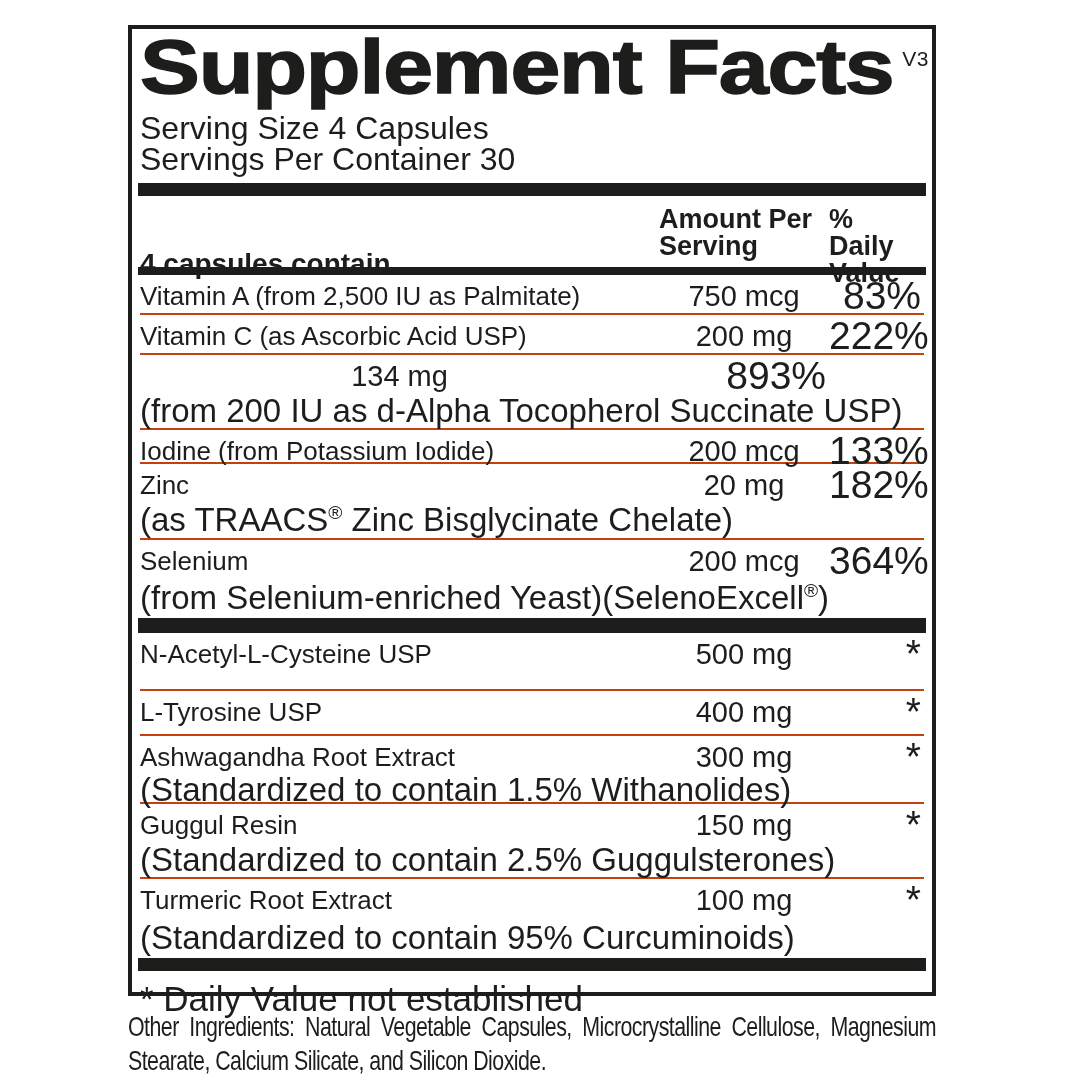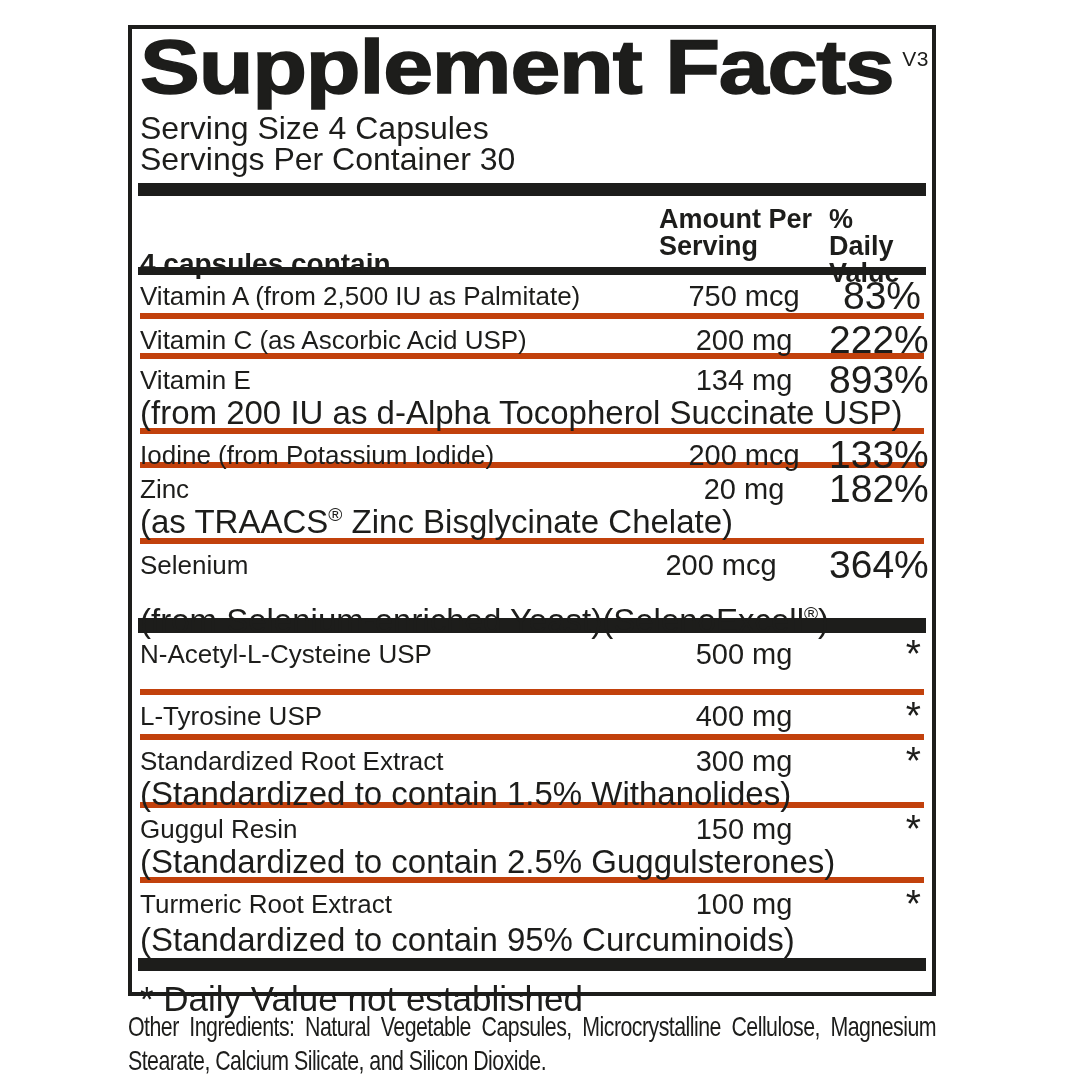--- a/index.html
+++ b/index.html
@@ -29,28 +29,28 @@
   .bar-bottom{height:13px;}
   .hdr-row{
     display:grid;grid-template-columns:1fr 170px 95px;height:71px;box-sizing:border-box;
   }
   .hdr-name{align-self:end;font-weight:bold;font-size:28px;line-height:30px;padding-bottom:8px;}
   .hdr-col{align-self:start;padding-top:10px;text-align:left;font-weight:bold;font-size:27px;line-height:27px;}
   .section .row{
     display:grid;grid-template-columns:1fr 170px 95px;grid-template-rows:auto auto;
     box-sizing:border-box;padding-top:5px;
   }
-  .section .row + .row{border-top:6px solid #c2410c;}
+  .section .row + .row{border-top:2px solid #c2410c;}
   .cell-name{font-size:26px;line-height:32px;}
   .cell-amt{font-size:29px;line-height:32px;text-align:center;white-space:nowrap;}
   .cell-dv{font-size:39px;line-height:32px;text-align:right;padding-right:3px;white-space:nowrap;}
   .cell-sub{grid-column:1 / -1;font-size:33px;line-height:33px;}
   sup.reg{font-size:58%;line-height:0;vertical-align:super;}
   .h38{height:38px;}.h40{height:40px;}.h75{height:75px;}.h34{height:34px;}
-  .h76{height:76px;}.h80{height:80px;gap:23px;}.h39{height:56px;}.h45{height:45px;}
+  .h76{height:76px;}.h80{height:80px;}.h39{height:56px;}.h45{height:45px;}
   .h68{height:68px;}.h81{height:81px;}
   .footnote{font-size:35px;line-height:32px;padding-top:12px;}
   .other-ingredients{
     position:absolute;left:128px;top:1010px;width:1060px;
     transform:scaleX(0.7623);transform-origin:left top;
     font-size:28px;line-height:34px;letter-spacing:-0.7px;color:#1d1d1b;
   }
   .oi-line1{text-align:justify;text-align-last:justify;white-space:normal;}
   .oi-line2{text-align:left;}
 </style>
@@ -89,21 +89,20 @@
           <div class="cell-name">Vitamin A (from 2,500 IU as Palmitate)</div>
           <div class="cell-amt">750 mcg</div>
           <div class="cell-dv">83%</div>
         </div>
         <div class="row h40">
           <div class="cell-name">Vitamin C (as Ascorbic Acid USP)</div>
           <div class="cell-amt">200 mg</div>
           <div class="cell-dv">222%</div>
         </div>
         <div class="row h75">
-          <div class="cell-name">Vitamin E</div>
           <div class="cell-amt">134 mg</div>
           <div class="cell-dv">893%</div>
           <div class="cell-sub">(from 200 IU as d-Alpha Tocopherol Succinate USP)</div>
         </div>
         <div class="row h34">
           <div class="cell-name">Iodine (from Potassium Iodide)</div>
           <div class="cell-amt">200 mcg</div>
           <div class="cell-dv">133%</div>
         </div>
         <div class="row h76">
@@ -127,21 +126,21 @@
           <div class="cell-name">N-Acetyl-L-Cysteine USP</div>
           <div class="cell-amt">500 mg</div>
           <div class="cell-dv">*</div>
         </div>
         <div class="row h45">
           <div class="cell-name">L-Tyrosine USP</div>
           <div class="cell-amt">400 mg</div>
           <div class="cell-dv">*</div>
         </div>
         <div class="row h68">
-          <div class="cell-name">Standardized Root Extract</div>
+          <div class="cell-name">Ashwagandha Root Extract</div>
           <div class="cell-amt">300 mg</div>
           <div class="cell-dv">*</div>
           <div class="cell-sub">(Standardized to contain 1.5% Withanolides)</div>
         </div>
         <div class="row h75">
           <div class="cell-name">Guggul Resin</div>
           <div class="cell-amt">150 mg</div>
           <div class="cell-dv">*</div>
           <div class="cell-sub">(Standardized to contain 2.5% Guggulsterones)</div>
         </div>

